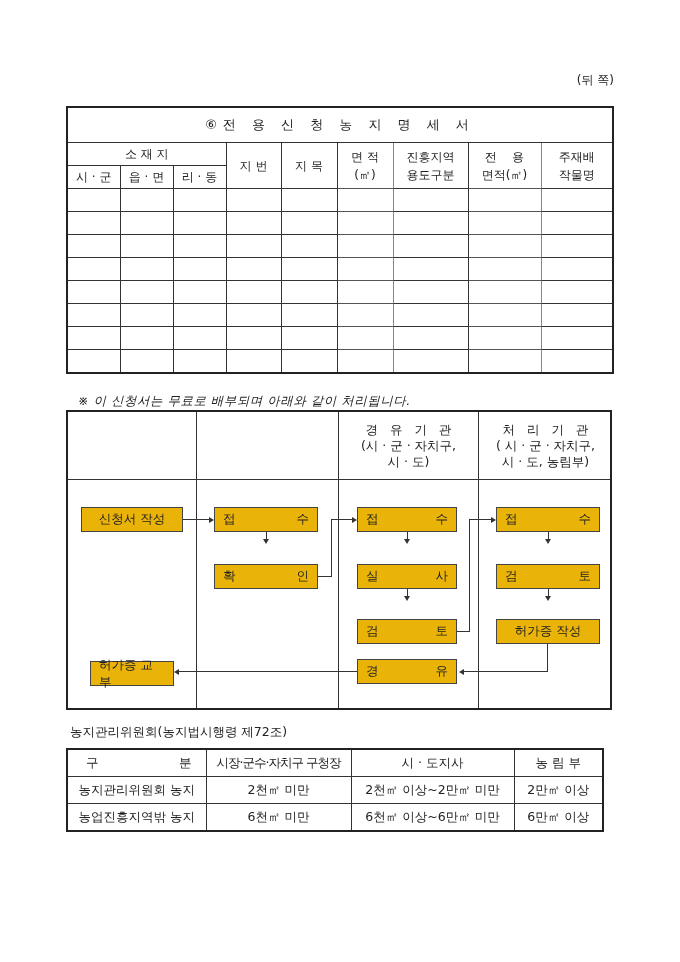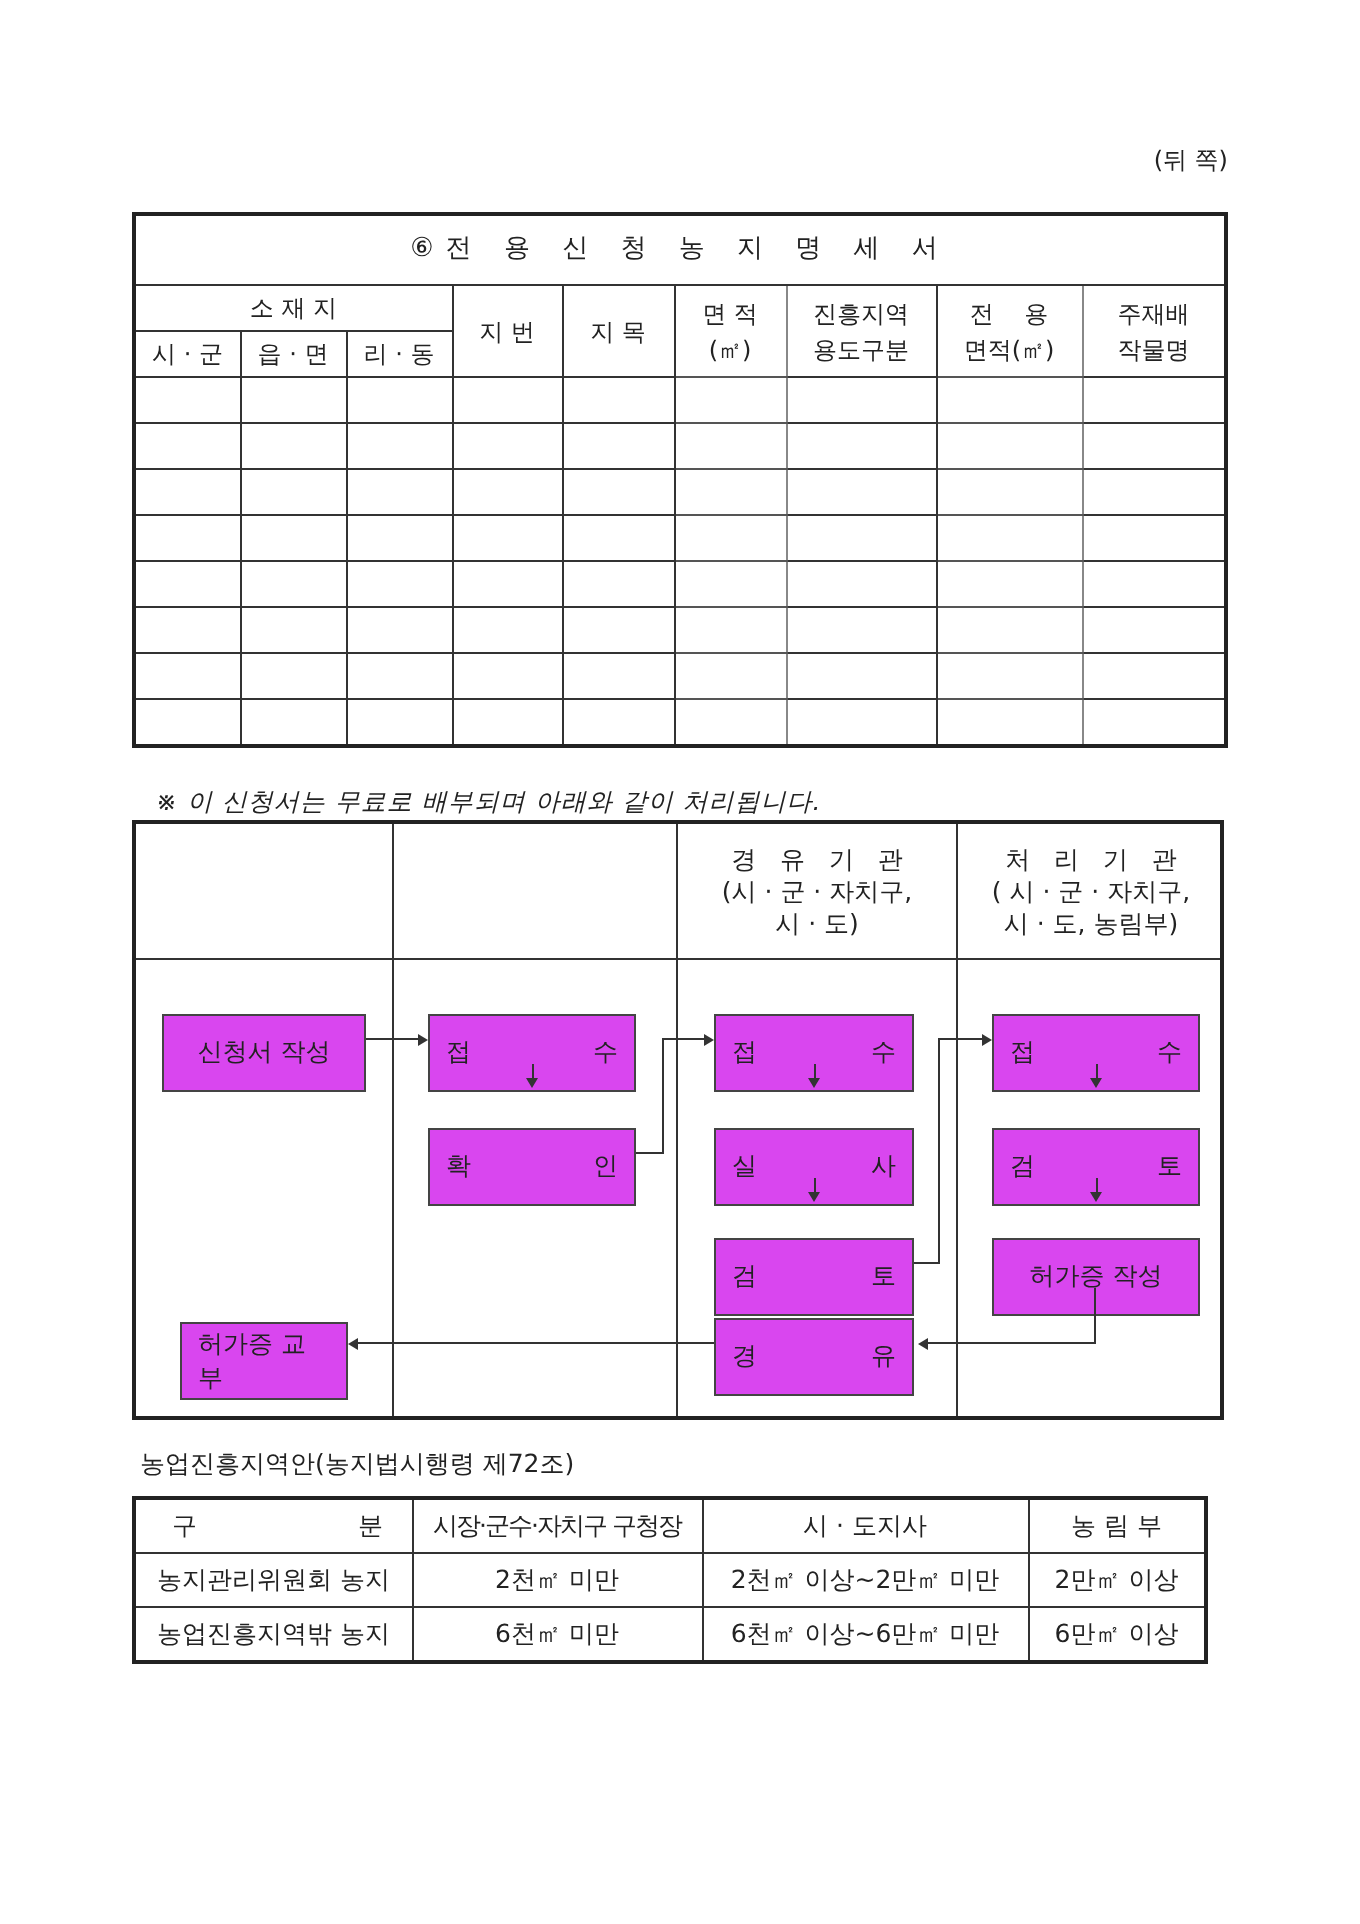--- a/index.html
+++ b/index.html
@@ -21,21 +21,21 @@
 
   .notice { left:78px; top:393px; font-size:12.5px; letter-spacing:0.5px;font-style:italic; }
 
   
   .flow { left:66px; top:410px; width:546px; height:300px; border:2px solid #222; box-sizing:border-box; }
   .flow .vline { position:absolute; top:0; bottom:0; width:1px; background:#333; }
   .flow .hline { position:absolute; left:0; right:0; height:1px; background:#333; top:67px; }
   .fh { position:absolute; top:0; height:67px; display:flex; align-items:center; justify-content:center;
         text-align:center; font-size:12.5px; line-height:16px; }
   .fh .spaced { letter-spacing:18px; }
-  .box { position:absolute; border:1px solid #444; background:#d946ef; height:39px; box-sizing:border-box;
+  .box { position:absolute; border:1px solid #444; background:#eab308; height:25px; box-sizing:border-box;
          display:flex; align-items:center; font-size:12.5px; padding:0 8px; }
   .box.split { justify-content:space-between; }
   .box.center { justify-content:center; }
   .conn { position:absolute; background:#333; }
   .arrow-r { position:absolute; width:0; height:0; border-top:3px solid transparent; border-bottom:3px solid transparent; border-left:5px solid #333; }
   .arrow-l { position:absolute; width:0; height:0; border-top:3px solid transparent; border-bottom:3px solid transparent; border-right:5px solid #333; }
   .arrow-d { position:absolute; width:0; height:0; border-left:3px solid transparent; border-right:3px solid transparent; border-top:5px solid #333; }
 
   .law-title { left:70px; top:724px; font-size:12.5px; }
   .t3 { left:66px; top:748px; width:536px; border:2px solid #222; }
@@ -269,21 +269,21 @@
   <div class="arrow-d" style="left:477px;top:184px"></div>
 
   <div class="conn" style="left:479px;top:232px;width:1px;height:27px"></div>
   <div class="conn" style="left:396px;top:259px;width:84px;height:1px"></div>
   <div class="arrow-l" style="left:391px;top:257px"></div>
 
   <div class="conn" style="left:111px;top:259px;width:178px;height:1px"></div>
   <div class="arrow-l" style="left:106px;top:257px"></div>
 </div>
 
-<div class="abs law-title">농업진흥지역안(농지법시행령 제72조)</div>
+<div class="abs law-title">농지관리위원회(농지법시행령 제72조)</div>
 
 <table class="t3">
   <colgroup>
     <col style="width:139px">
       <col style="width:145px">
       <col style="width:163px">
       <col style="width:89px">
   </colgroup>
   <tbody>
       <tr>

